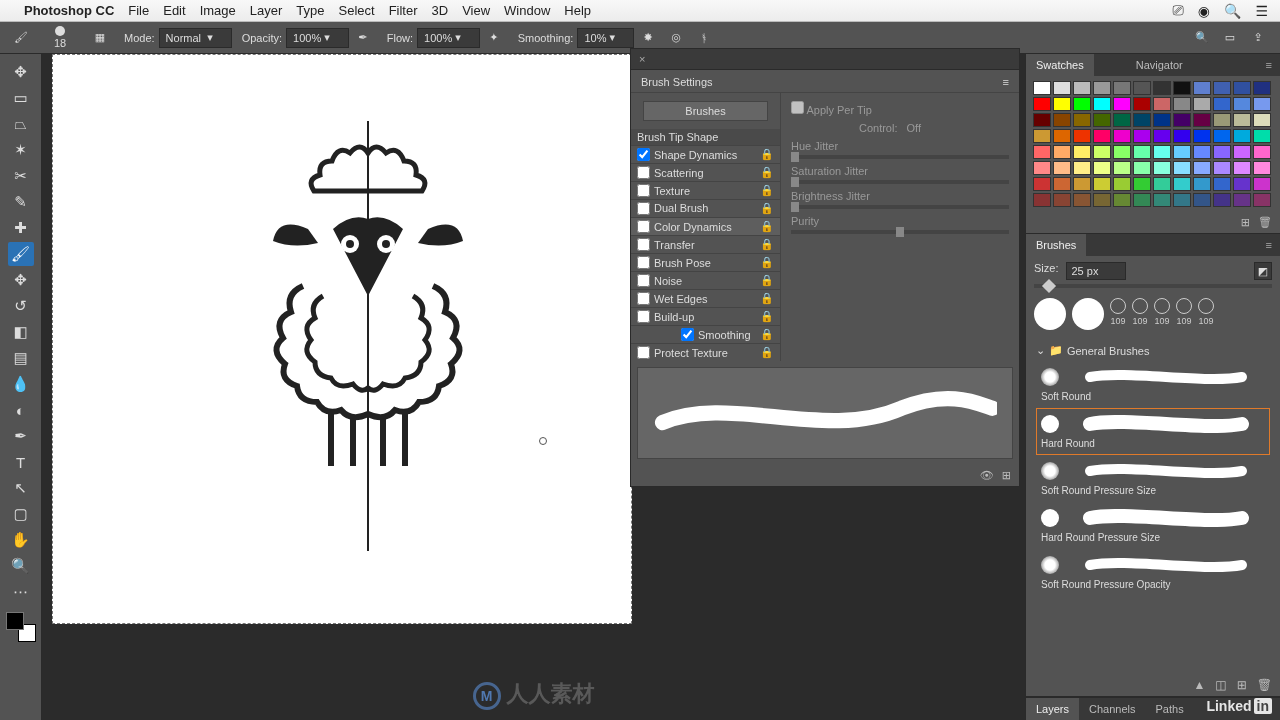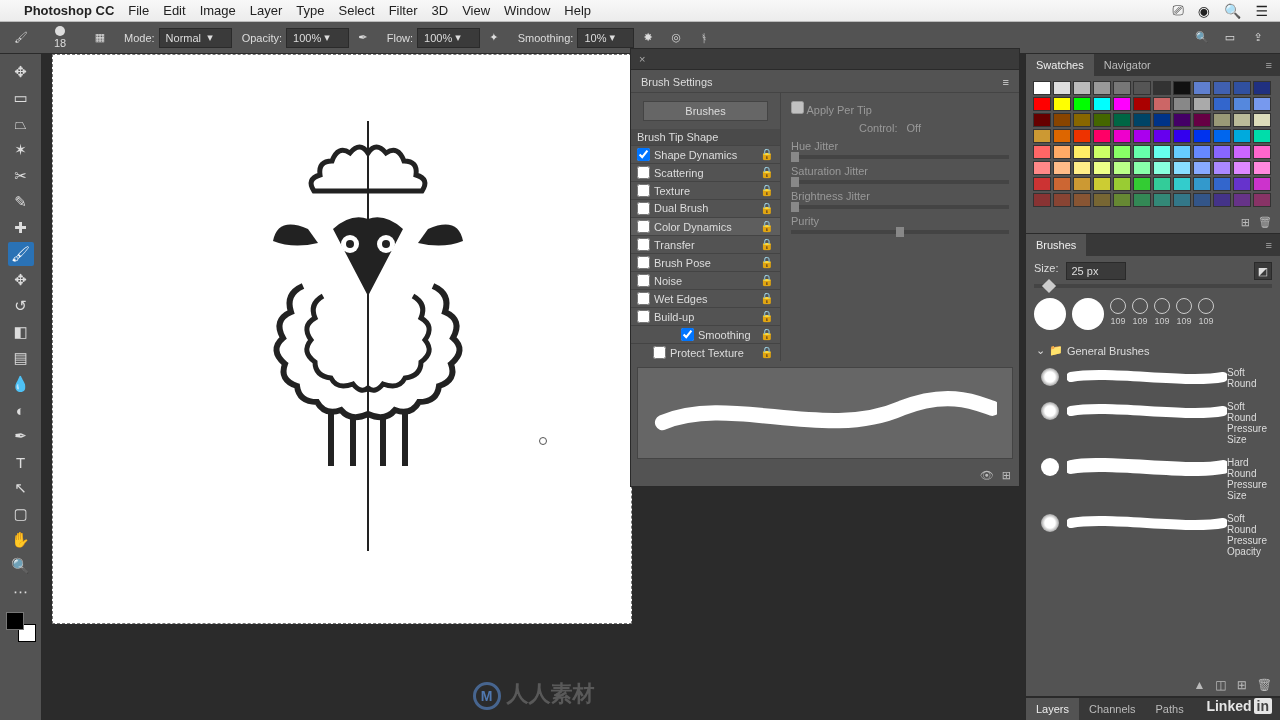--- a/index.html
+++ b/index.html
@@ -59,21 +59,21 @@
 .bs-right .prop { margin-bottom:6px; }
 .bs-right .slider { height:4px; background:#444; position:relative; margin-top:3px;}
 .bs-right .slider .thumb { position:absolute; left:0; top:-3px; width:8px; height:10px; background:#888;}
 .bs-preview { height:92px; margin:6px; background:#666; border:1px solid #444; position:relative; display:flex; align-items:center; justify-content:center;}
 .stroke-preview { width:92%; height:50px;}
 .bs-footer { display:flex; justify-content:flex-end; padding:4px 8px; gap:8px; color:#bbb;}
 
 
 .right-col { width:255px; background:#454545; border-left:1px solid #2a2a2a; display:flex; flex-direction:column;}
 .panel { border-bottom:1px solid #2a2a2a;}
-.panel-tabs { display:flex; background:#383838; font-size:11px;}
+.panel-tabs { display:flex; background:#383838; font-size:11px;gap:32px;}
 .panel-tab { padding:5px 10px; color:#bbb; }
 .panel-tab.active { background:#535353; color:#eee;}
 .panel-tabs .menu-icon { margin-left:auto; padding:5px 8px; color:#aaa;}
 
 .swatches-grid { display:flex; flex-wrap:wrap; padding:4px 6px; background:#535353;}
 .swatch { width:18px; height:14px; border:1px solid #333; margin:1px;}
 .sw-footer { display:flex; justify-content:flex-end; padding:4px 8px; gap:8px; color:#bbb; background:#535353; font-size:11px;}
 
 .brushes-panel { background:#535353; padding:6px 8px; font-size:11px; color:#ddd;}
 .size-row { display:flex; gap:8px; margin-bottom:4px;}
@@ -82,21 +82,21 @@
 .size-slider { height:4px; background:#444; position:relative; margin-bottom:6px;}
 .size-slider .thumb { position:absolute; left:10px; top:-3px; width:10px; height:10px; background:#ccc; transform:rotate(45deg);}
 .preset-row { display:flex; gap:6px; padding:4px 0;}
 .preset-circle { display:flex; flex-direction:column; align-items:center; font-size:9px; color:#ccc;}
 .preset-circle .circ { border:1px solid #ccc; border-radius:50%; margin-bottom:2px;}
 .preset-circle .circ.big{width:32px;height:32px;background:#fff;border:none;}
 .preset-circle .circ.sml{width:16px;height:16px;}
 
 .brush-folder { padding:4px 2px;}
 .folder-header { display:flex; align-items:center; gap:4px; font-size:11px; color:#ddd; margin:4px 0;}
-.brush-item { display:flex; flex-direction:row; padding:3px 4px 5px; border:1px solid transparent;}
+.brush-item { display:flex; flex-direction:column; padding:3px 4px 5px; border:1px solid transparent;}
 .brush-item.selected { border-color:#e07a2a;}
 .brush-vis { display:flex; align-items:center; gap:8px; height:24px;}
 .brush-tip-circle { width:18px;height:18px;border-radius:50%; background:radial-gradient(circle,#fff 0%,#fff 40%,#888 80%,#555 100%);}
 .brush-tip-circle.hard { background:#fff;}
 .brush-stroke { flex:1; height:18px;}
 .brush-label { font-size:10px; color:#ddd; margin-top:2px;}
 .brushes-footer { display:flex; justify-content:flex-end; gap:10px; padding:4px 8px; color:#bbb; background:#535353; font-size:12px;}
 
 .bottom-tabs { display:flex; background:#383838; font-size:11px; border-top:1px solid #2a2a2a;}
 .bottom-tabs .btab { padding:5px 10px; color:#bbb;}
@@ -302,21 +302,21 @@
                   <span class="lock">🔒</span>
                 </div>
                 <div class="bs-row">
                   <span style="display:flex;align-items:center;padding-left:44px;">
                     <input type="checkbox" checked="" style="">
                     <span>Smoothing</span>
                   </span>
                   <span class="lock">🔒</span>
                 </div>
                 <div class="bs-row">
-                  <span style="display:flex;align-items:center;margin-left:16px;">
+                  <span style="display:flex;align-items:center;">
                     <input type="checkbox" style="">
                     <span>Protect Texture</span>
                   </span>
                   <span class="lock">🔒</span>
                 </div>
               </div>
           </div>
           <div class="bs-right">
             <div class="prop"><input type="checkbox" disabled="" style=""> <span>Apply Per Tip</span></div>
             <div class="prop" style="text-align:center;"><span>Control:</span> <span class="select-like" style="padding:1px 20px 1px 6px;"><span>Off</span></span></div>
@@ -513,20 +513,29 @@
           <div id="brush-items">
               <div class="brush-item">
                 <div class="brush-vis">
                   <div class="brush-tip-circle"></div>
                   <svg class="brush-stroke" viewBox="0 0 160 18">
                     <path d="M4 9 C 40 2, 120 16, 156 9" stroke="#fff" stroke-width="10" fill="none" stroke-linecap="round"></path>
                   </svg>
                 </div>
                 <div class="brush-label">Soft Round</div>
               </div>
+              <div class="brush-item selected">
+                <div class="brush-vis">
+                  <div class="brush-tip-circle hard"></div>
+                  <svg class="brush-stroke" viewBox="0 0 160 18">
+                    <path d="M4 9 C 40 2, 120 16, 156 9" stroke="#fff" stroke-width="14" fill="none" stroke-linecap="round"></path>
+                  </svg>
+                </div>
+                <div class="brush-label">Hard Round</div>
+              </div>
               <div class="brush-item">
                 <div class="brush-vis">
                   <div class="brush-tip-circle"></div>
                   <svg class="brush-stroke" viewBox="0 0 160 18">
                     <path d="M4 9 C 40 2, 120 16, 156 9" stroke="#fff" stroke-width="10" fill="none" stroke-linecap="round"></path>
                   </svg>
                 </div>
                 <div class="brush-label">Soft Round Pressure Size</div>
               </div>
               <div class="brush-item">

